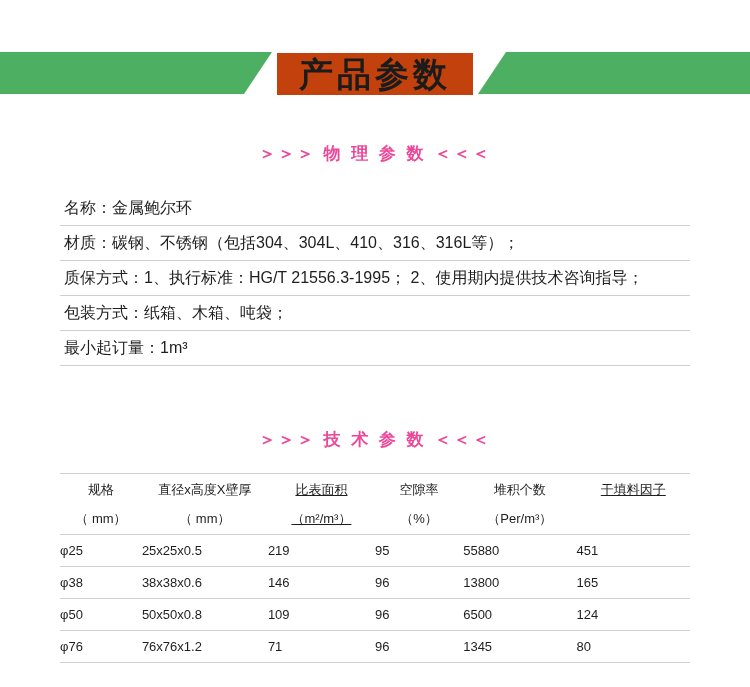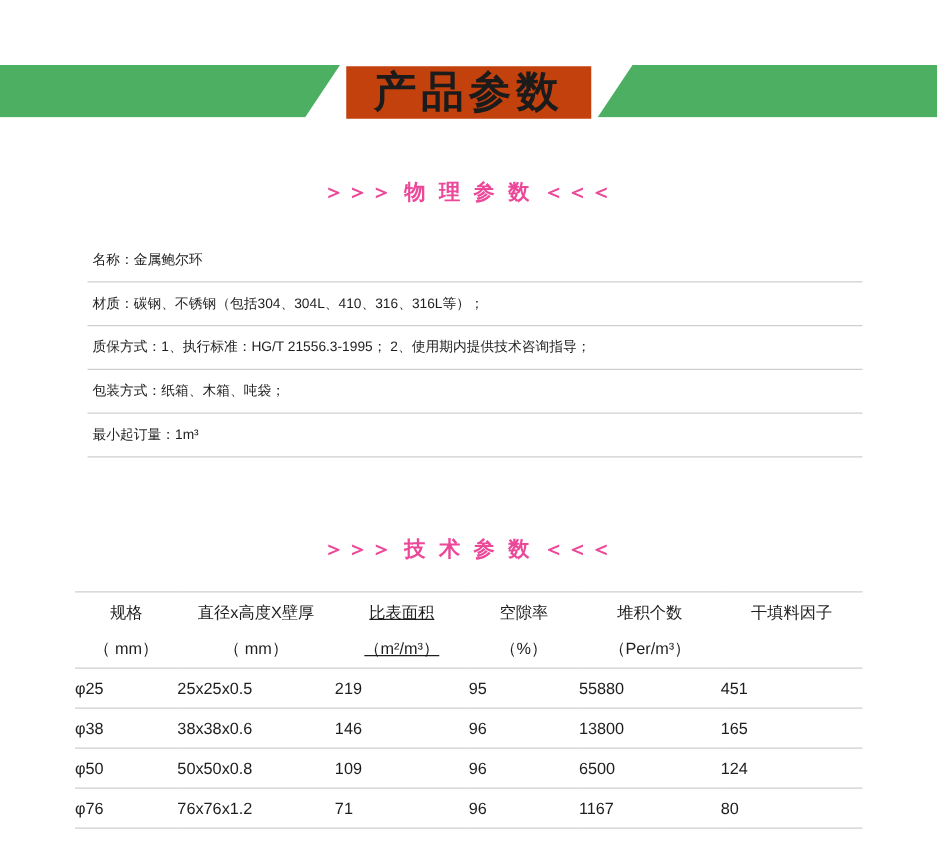--- a/index.html
+++ b/index.html
@@ -77,28 +77,27 @@
     margin-top: 62px;
   }
 
   
   .spec-list {
     margin: 26px 60px 0 60px;
     border-top: none;
   }
   .spec-row {
     border-bottom: 1px solid #cfcfcf;
-    font-size: 11px;
+    font-size: 16px;
     line-height: 34px;
     height: 34px;
     white-space: nowrap;
     overflow: hidden;
     padding-left: 4px;
     color: #1e1e1e;
-    margin-left: 10px;
   }
   .spec-row:last-child {
     border-bottom: 1px solid #cfcfcf;
   }
 
   
   .param-table-wrap {
     margin: 22px 60px 0 60px;
   }
   table.param-table {
@@ -127,21 +126,21 @@
     height: 31px;
   }
   table.param-table thead tr.head-top th {
     border-top: 1px solid #cfcfcf;
   }
   .col-1 { width: 13%; }
   .col-2 { width: 20%; }
   .col-3 { width: 17%; text-decoration: underline; }
   .col-4 { width: 14%; }
   .col-5 { width: 18%; }
-  .col-6 { width: 18%; }
+  .col-6 { width: 18%; text-decoration: underline; }
 </style>
 </head>
 <body>
 
 <div class="page">
 
   <div class="banner">
     <div class="banner-bar-left"></div>
     <div class="banner-bar-right"></div>
     <div class="banner-title">产品参数</div>
@@ -210,20 +209,20 @@
           <td>109</td>
           <td>96</td>
           <td>6500</td>
           <td>124</td>
         </tr>
         <tr>
           <td>φ76</td>
           <td>76x76x1.2</td>
           <td>71</td>
           <td>96</td>
-          <td>1167</td>
+          <td>1345</td>
           <td>80</td>
         </tr>
       </tbody>
     </table>
   </div>
 
 </div>
 
 </body></html>

